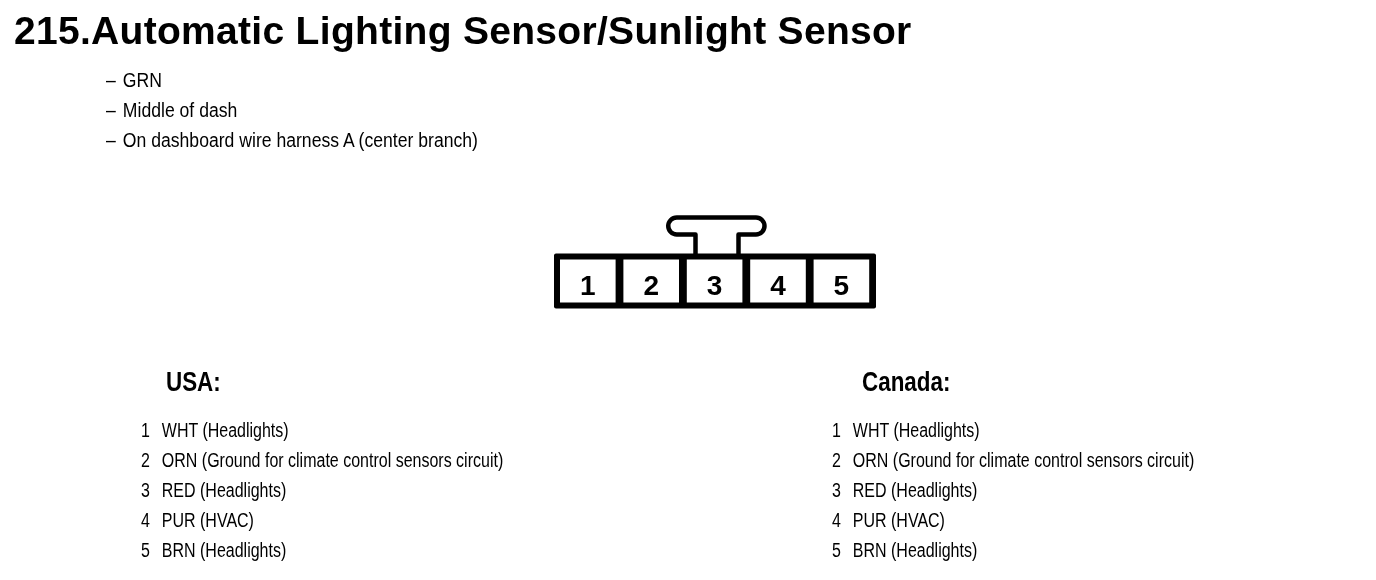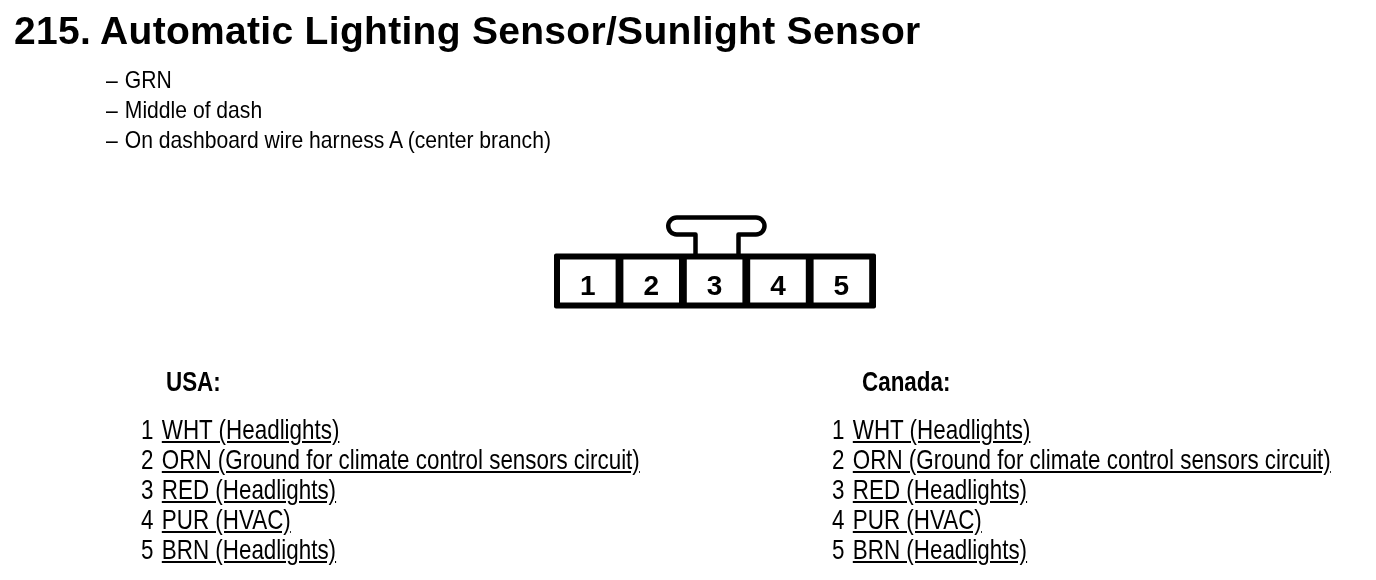--- a/index.html
+++ b/index.html
@@ -9,43 +9,43 @@
     font-family:"Liberation Sans", sans-serif; color:#000;
   }
   .page { position:absolute; inset:0; background:#fff; }
 
   
   .title-row {
     position:absolute; left:14px; top:9px;
     font-size:39px; line-height:44px; font-weight:bold;
     letter-spacing:0.3px; white-space:nowrap;
   }
-  .t-text { margin-left:9px; }
+  .t-text { }
 
   
   .details {
     position:absolute; left:106px; top:65px;
-    font-size:24px; line-height:30px; white-space:nowrap;
+    font-size:20px; line-height:30px; white-space:nowrap;
   }
   .detail-line { transform:scaleX(0.88); transform-origin:left top; }
   .dash { display:inline-block; margin-right:8px; }
 
   
   .connector { position:absolute; left:530px; top:205px; width:360px; height:115px; }
   .cell-num { font-family:"Liberation Sans", sans-serif; font-size:28px; font-weight:bold; }
 
   
   .section-heading {
     position:absolute; top:367px;
     font-size:28px; line-height:30px; font-weight:bold; white-space:nowrap;
     transform:scaleX(0.8); transform-origin:left top;
   }
   .heading-usa { left:166px; }
   .heading-canada { left:862px; }
-  .pin-list { position:absolute; top:415px; font-size:28px; line-height:30px;text-decoration:underline; }
+  .pin-list { position:absolute; top:415px; font-size:20px; line-height:30px; }
   .pin-list-usa { left:141px; }
   .pin-list-canada { left:832px; }
   .pin-row { white-space:nowrap; transform:scaleX(0.8); transform-origin:left top; }
   .pin-num { display:inline-block; width:16px; }
   .pin-desc { margin-left:10px; }
 </style>
 </head>
 <body>
 
 <div class="page">

